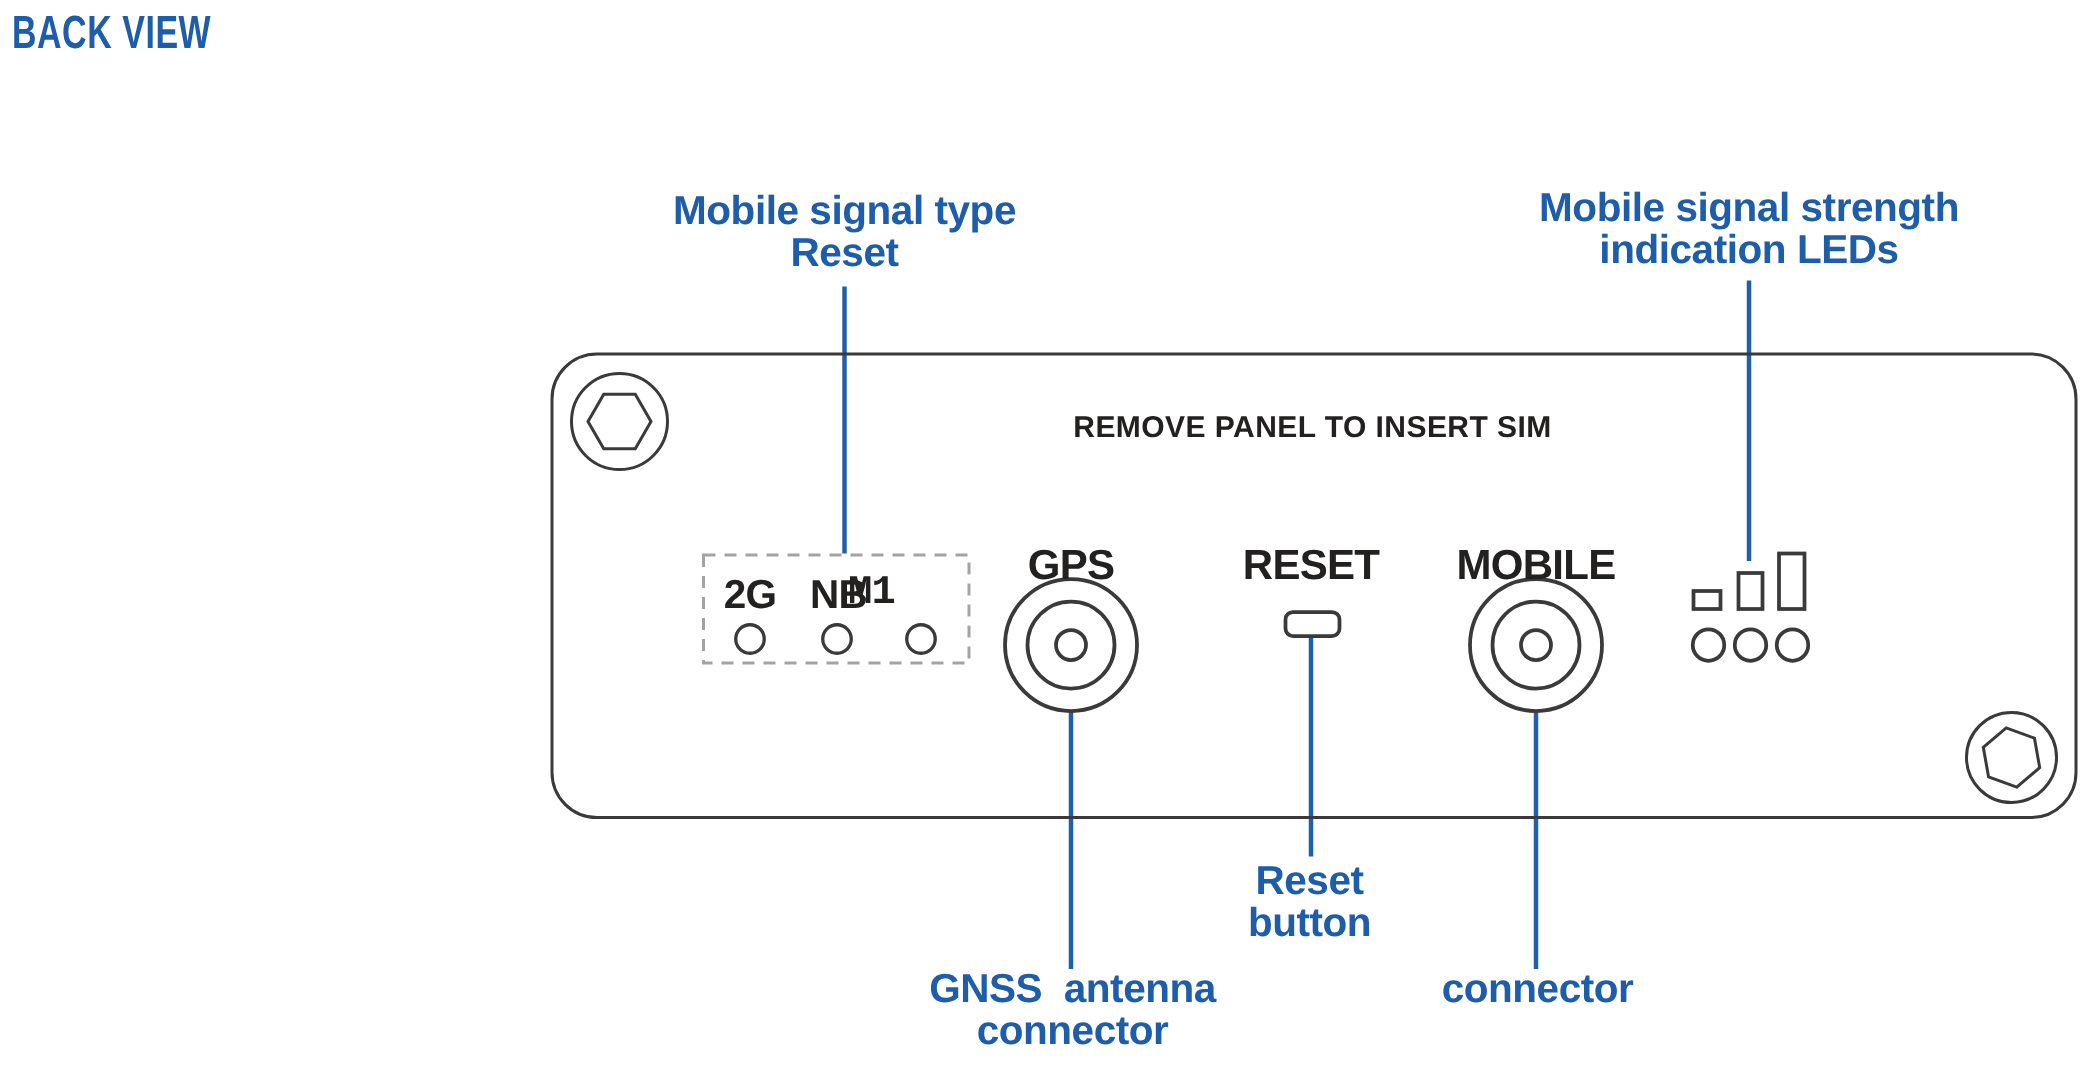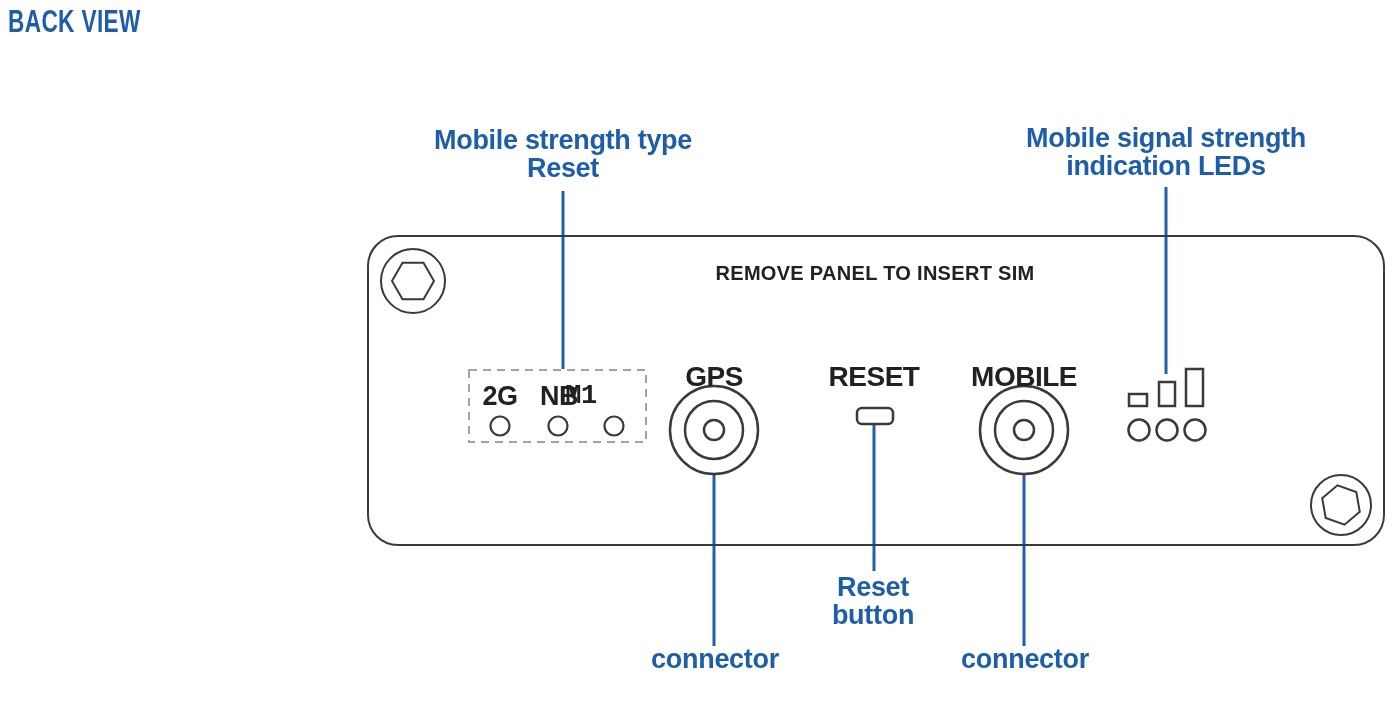--- a/index.html
+++ b/index.html
@@ -100,40 +100,41 @@
     <g>
       <rect class="part" x="1129" y="394" width="18" height="12"></rect>
       <rect class="part" x="1159" y="382" width="16" height="24"></rect>
       <rect class="part" x="1186" y="369" width="17" height="37"></rect>
       <circle class="part" cx="1139" cy="430" r="10.5"></circle>
       <circle class="part" cx="1167" cy="430" r="10.5"></circle>
       <circle class="part" cx="1195" cy="430" r="10.5"></circle>
     </g>
   </svg>
 
-  <div class="dev-label label-sim" style="left:875px; top:262px;">REMOVE PANEL TO INSERT SIM</div>
+  <div class="dev-label label-sim" style="left:875px; top:274px;">REMOVE PANEL TO INSERT SIM</div>
   <div class="dev-label label-lg" style="left:714px; top:343px;">GPS</div>
   <div class="dev-label label-lg" style="left:874px; top:343px;">RESET</div>
   <div class="dev-label label-lg" style="left:1024px; top:343px;">MOBILE</div>
   <div class="dev-label label-led" style="left:500px; top:381px;">2G</div>
   <div class="dev-label label-led" style="left:559px; top:381px;">NB</div>
   <div class="dev-label label-led" style="left:581px; top:381px;font-family:Liberation Mono, monospace;">M1</div>
 
   <div class="caption" style="left:563px; top:126px;">
-    <span>Mobile strength type</span>
+    <span>Mobile signal type</span>
     <span>Reset</span>
   </div>
   <div class="caption" style="left:1166px; top:124px;">
     <span>Mobile signal strength</span>
     <span>indication LEDs</span>
   </div>
   <div class="caption" style="left:873px; top:573px;">
     <span>Reset</span>
     <span>button</span>
   </div>
   <div class="caption" style="left:715px; top:645px;">
+    <span>GNSS  antenna</span>
     <span>connector</span>
   </div>
   <div class="caption" style="left:1025px; top:645px;">
     <span>connector</span>
   </div>
 
 </div>
 
 </body></html>

